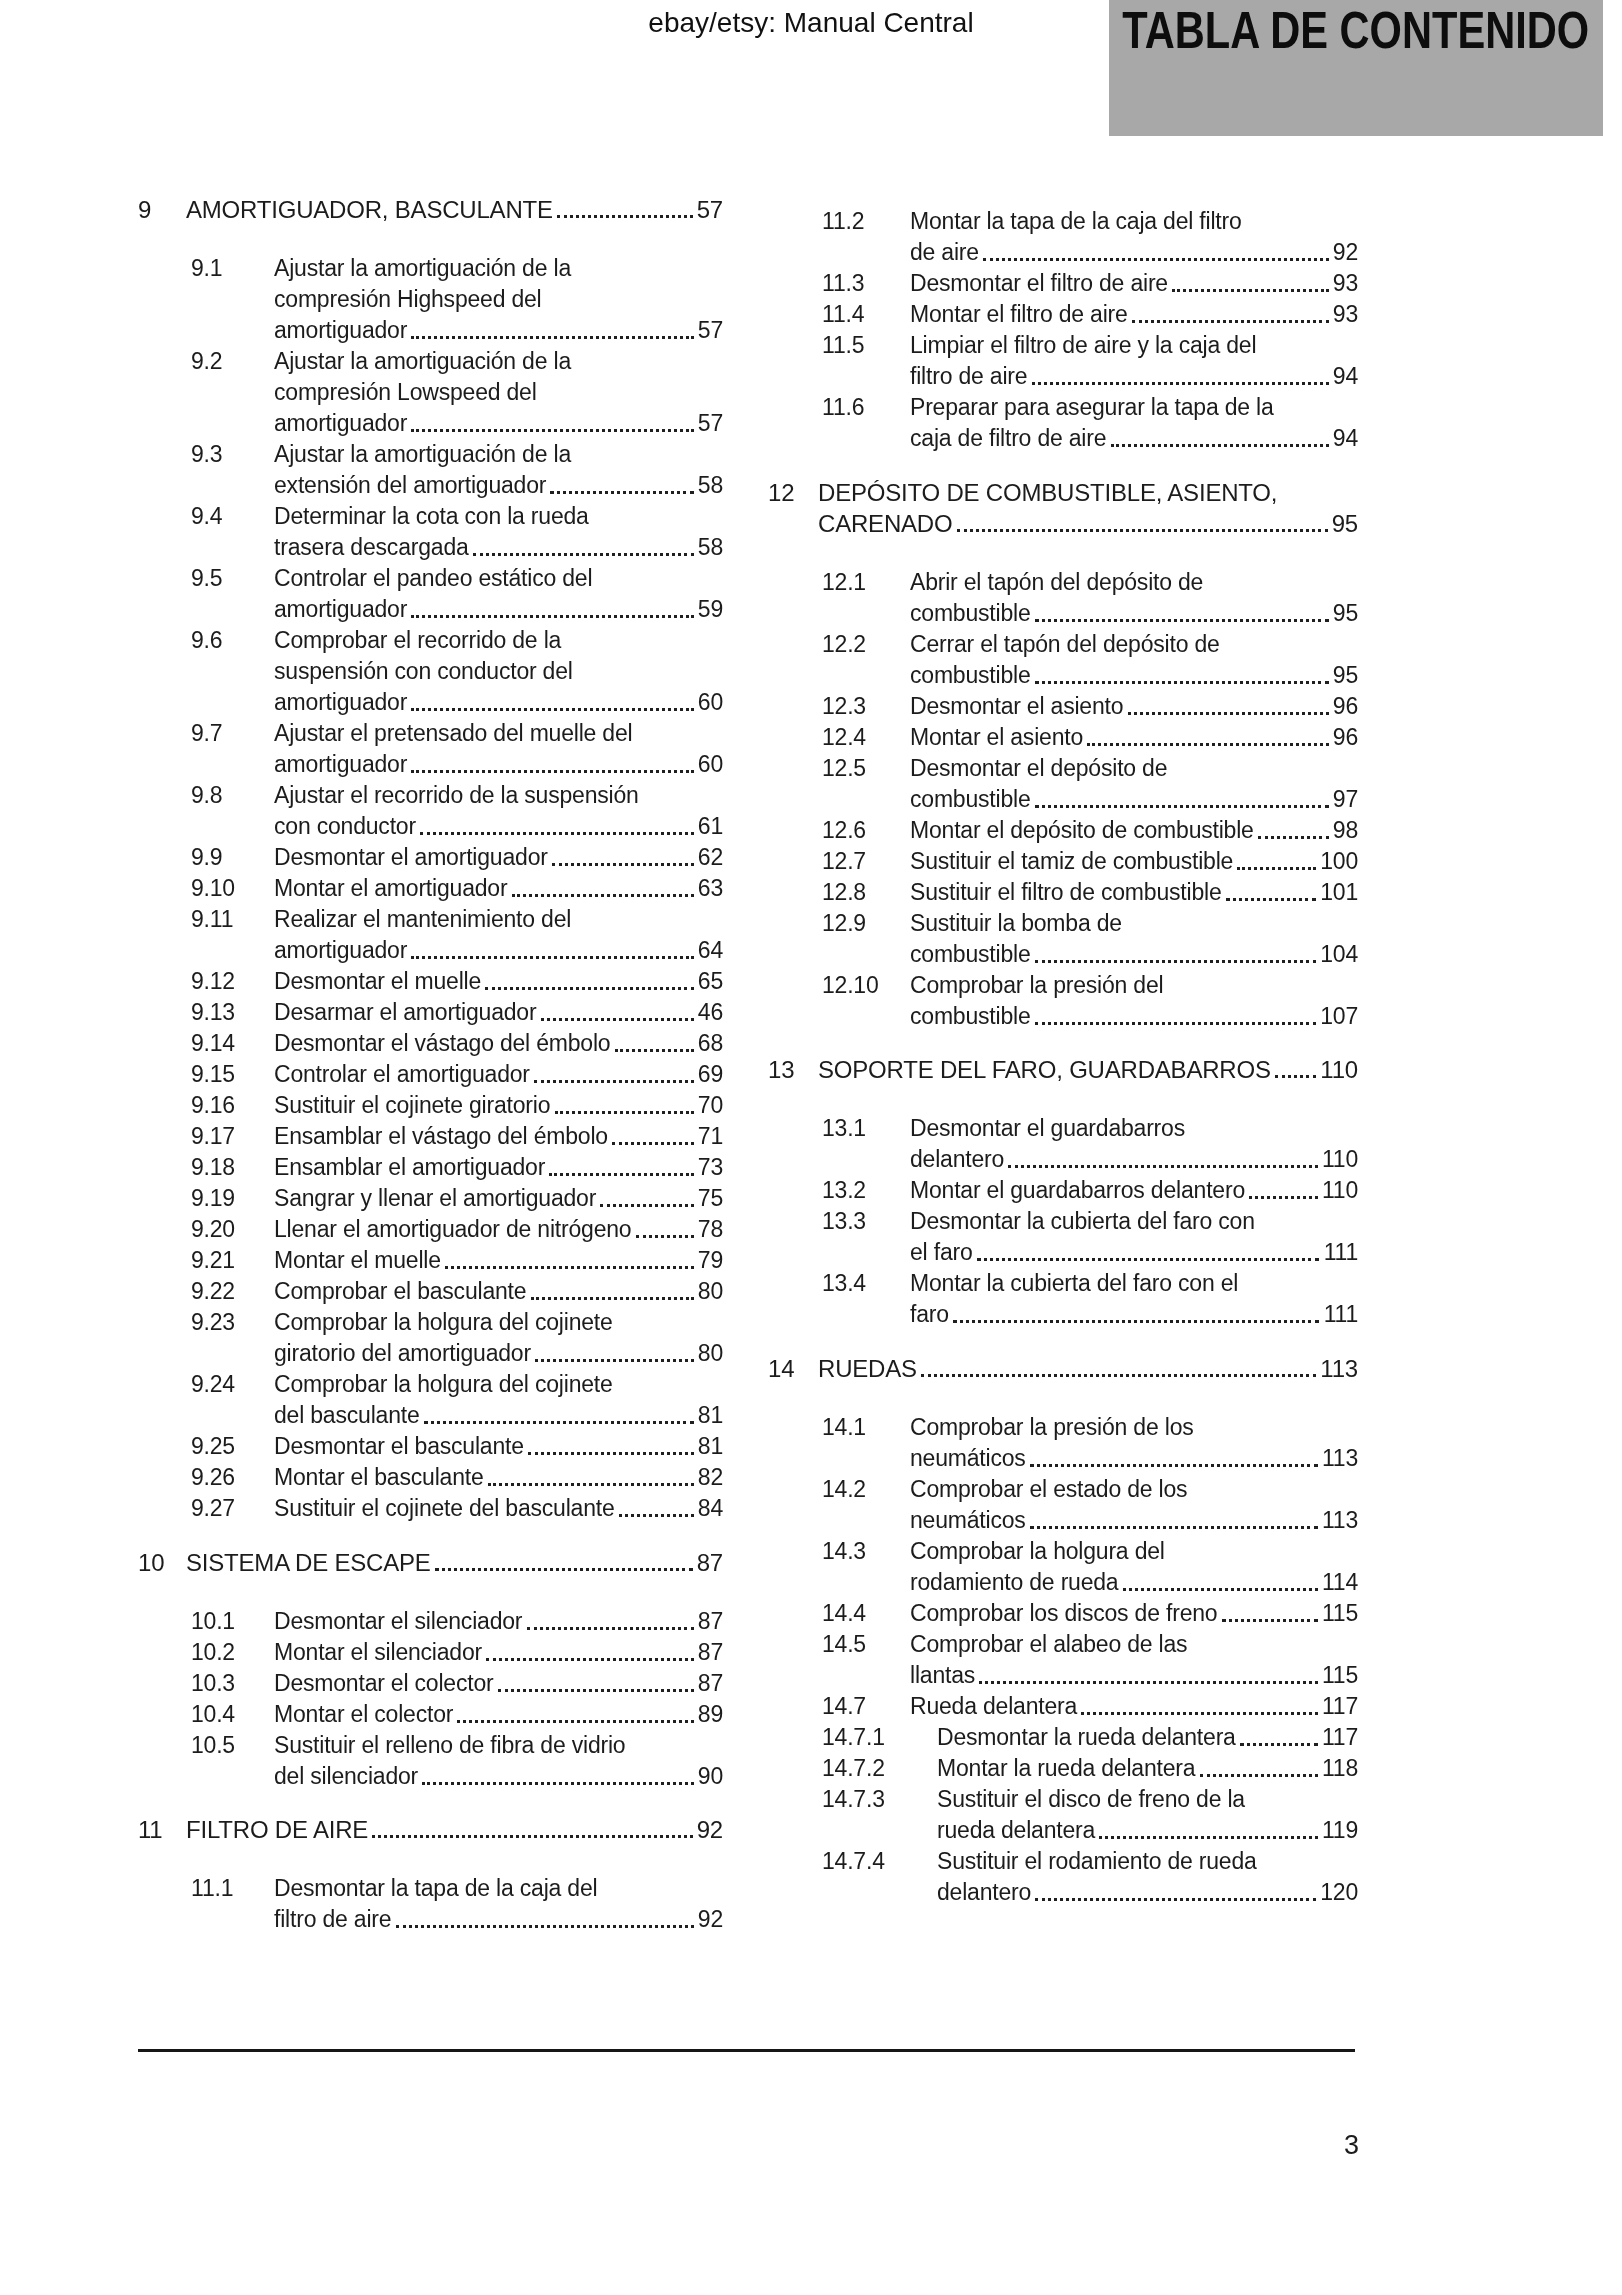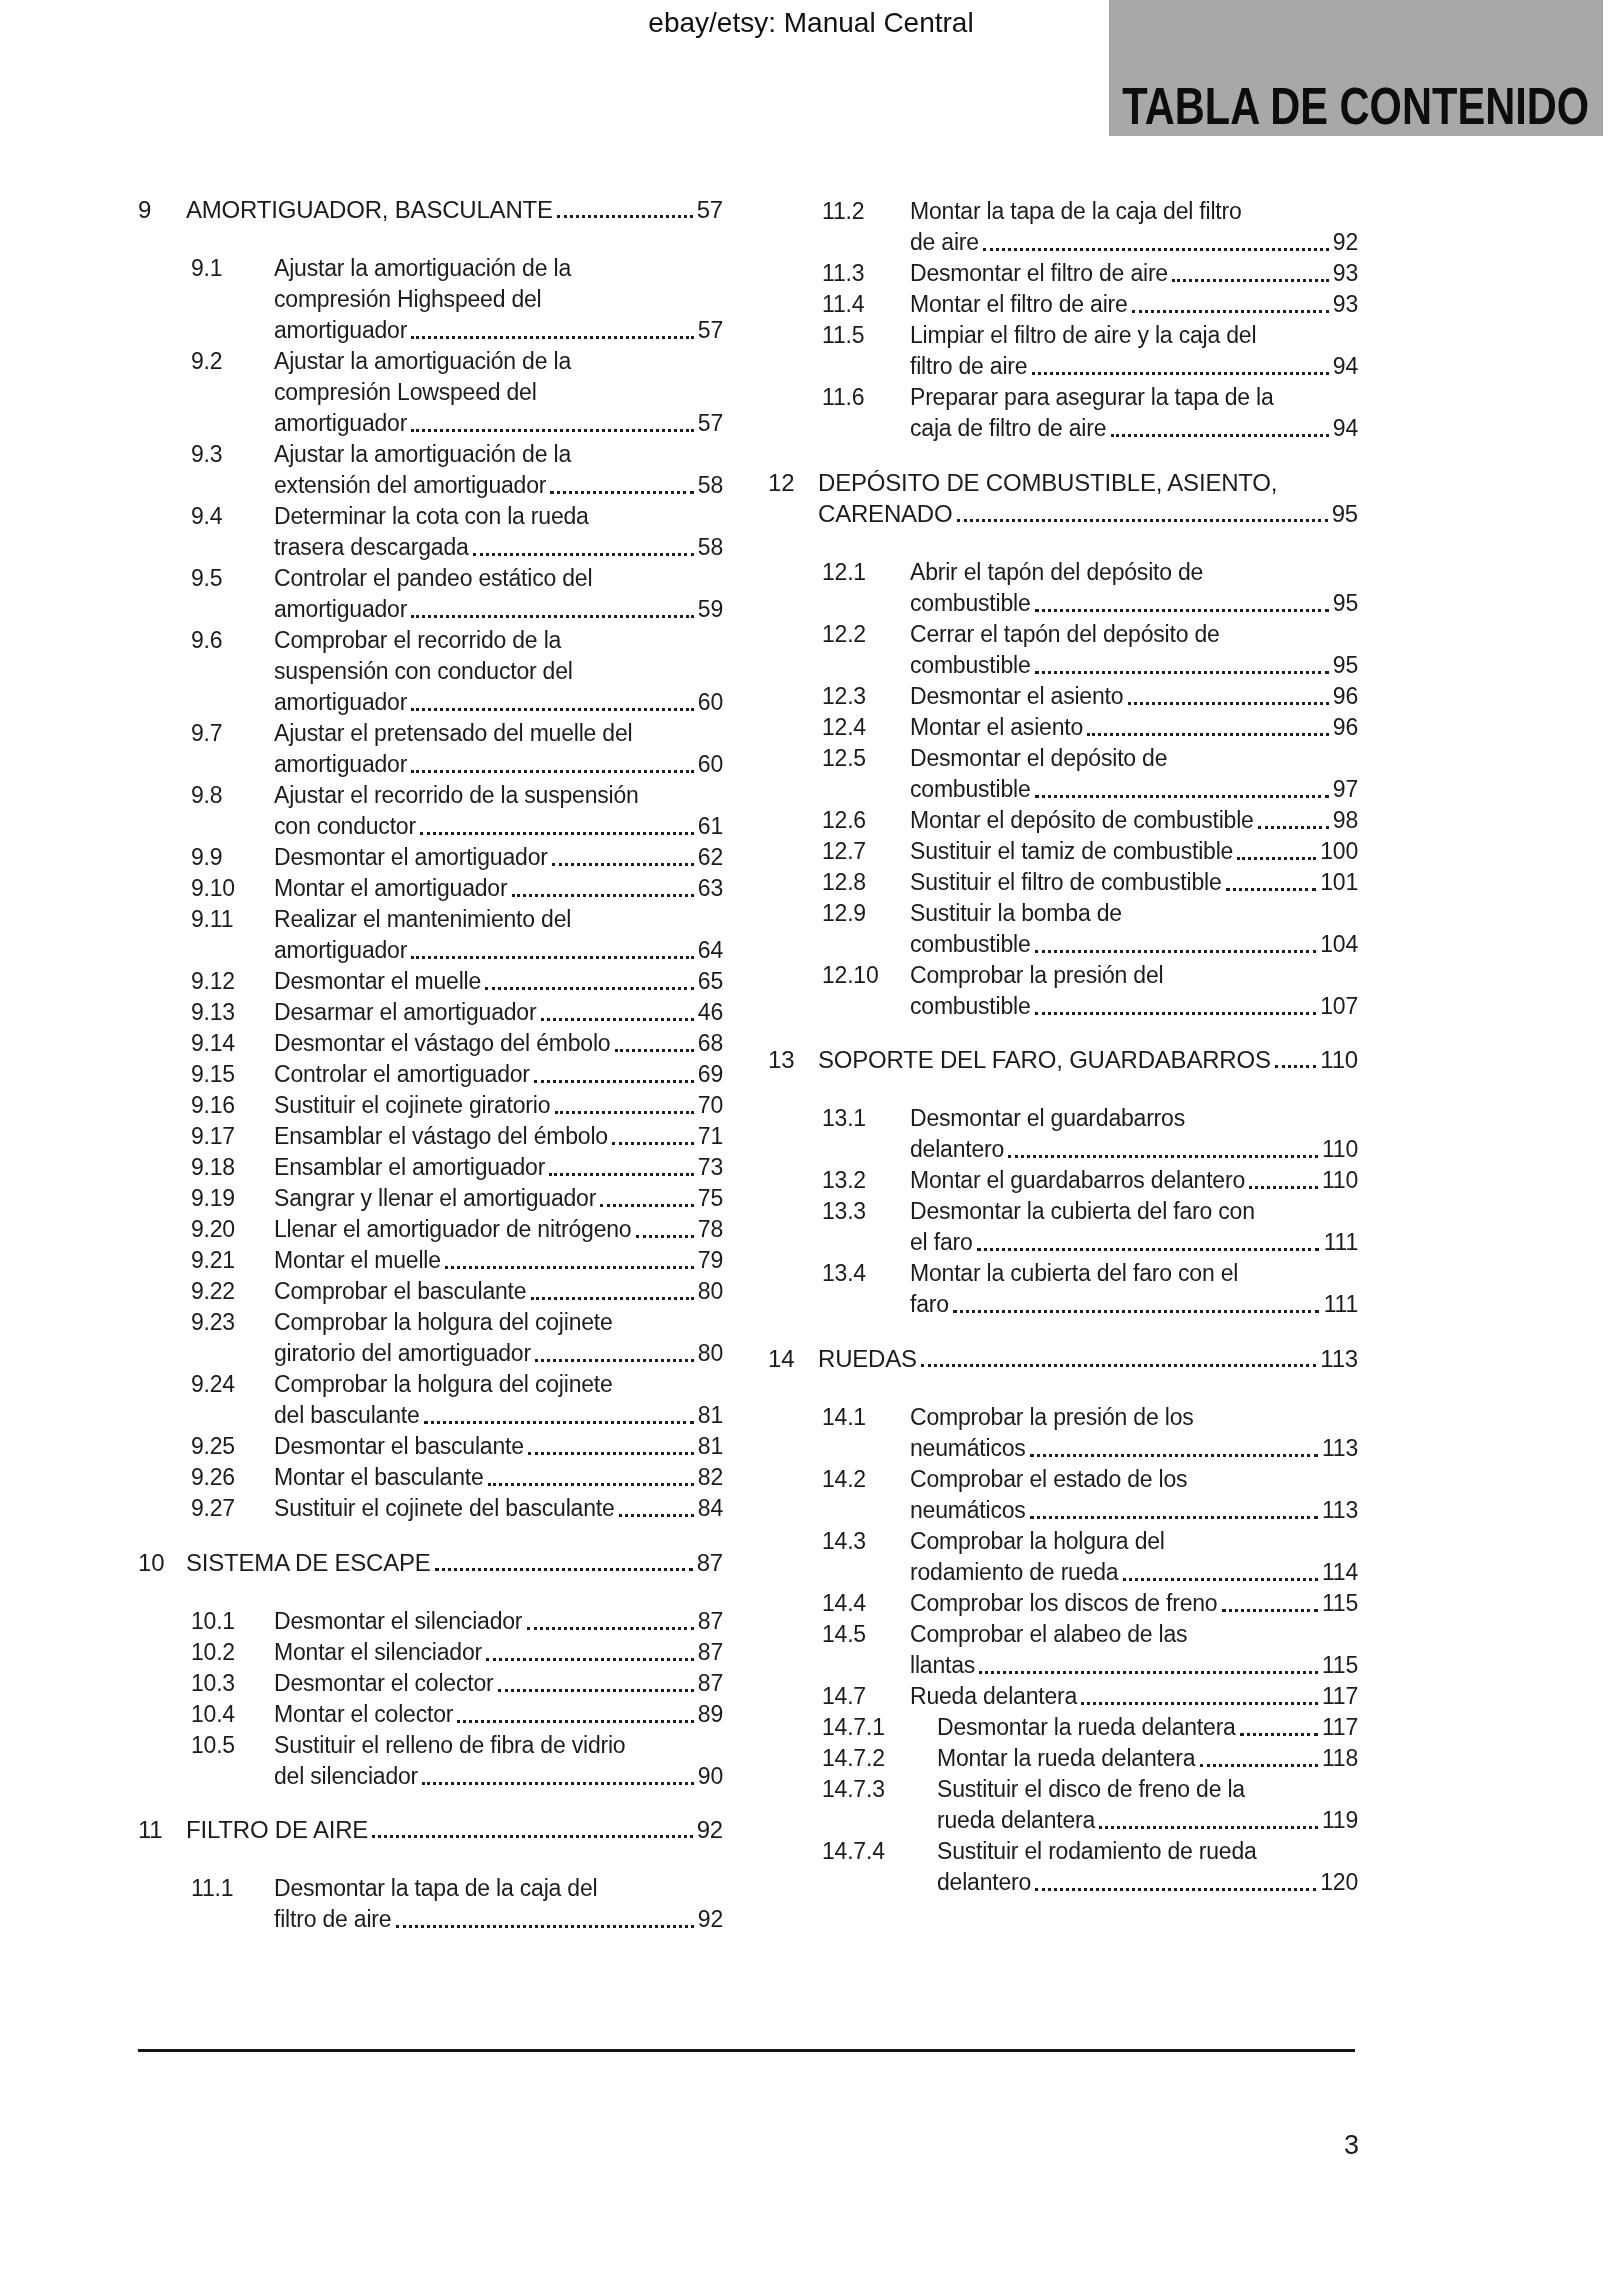--- a/index.html
+++ b/index.html
@@ -5,37 +5,37 @@
   html,body{margin:0;padding:0;background:#ffffff;}
   .page{
     position:relative; width:1622px; height:2203px; background:#ffffff;
     font-family:"Liberation Sans", sans-serif; color:#1c1c1c; overflow:hidden;
   }
   .watermark{position:absolute; left:0; width:100%; text-align:center; font-size:28px; color:#111;}
   .wm-top{top:6.7px;}
   .wm-bottom{top:2247px;}
   .title-box{
     position:absolute; left:1109px; top:0; width:494px; height:136px;
-    background:#a8a8a8; display:flex; align-items:flex-end; justify-content:center;
+    background:#a8a8a8; display:flex; align-items:flex-start; justify-content:center;
   }
   .title-box .ttl{
     font-weight:700; font-size:52px; color:#0d0d0d; letter-spacing:0px;
     transform:scaleX(0.80); white-space:nowrap;
   }
   .toc-col{position:absolute; top:194px; font-size:23px; line-height:31px; letter-spacing:-0.2px;}
   .col-left {left:138px; width:585px; --numw:48px; --eind:53px; --enumw:83px; --enum3w:110px;}
   .col-right{left:768px; width:590px; --numw:50px; --eind:54px; --enumw:88px; --enum3w:115px;}
   .block{margin-top:22.5px;}
   .block:first-child{margin-top:0;}
   .chap-row{display:flex; font-size:24px;}
   .chap-num{flex:0 0 var(--numw);}
   .chap-body{flex:1 1 auto; min-width:0;}
   .entries{margin-top:28px;}
   .block.cont{margin-top:0;}
-  .block.cont .entries{margin-top:2px;}
+  .block.cont .entries{margin-top:12px;}
   .entry-row{display:flex; margin-left:var(--eind);}
   .e-num{flex:0 0 var(--enumw);}
   .entry-row.lvl3 .e-num{flex-basis:var(--enum3w);}
   .e-body{flex:1 1 auto; min-width:0;}
   .line{white-space:nowrap;}
   .lastline{display:flex;}
   .ltext{white-space:nowrap;}
   .dots{
     flex:1 1 auto; min-width:10px; align-self:flex-end;
     border-bottom:3.3px dotted #1f1f1f; margin:0 4.2px 6.7px 4.2px; height:0;

